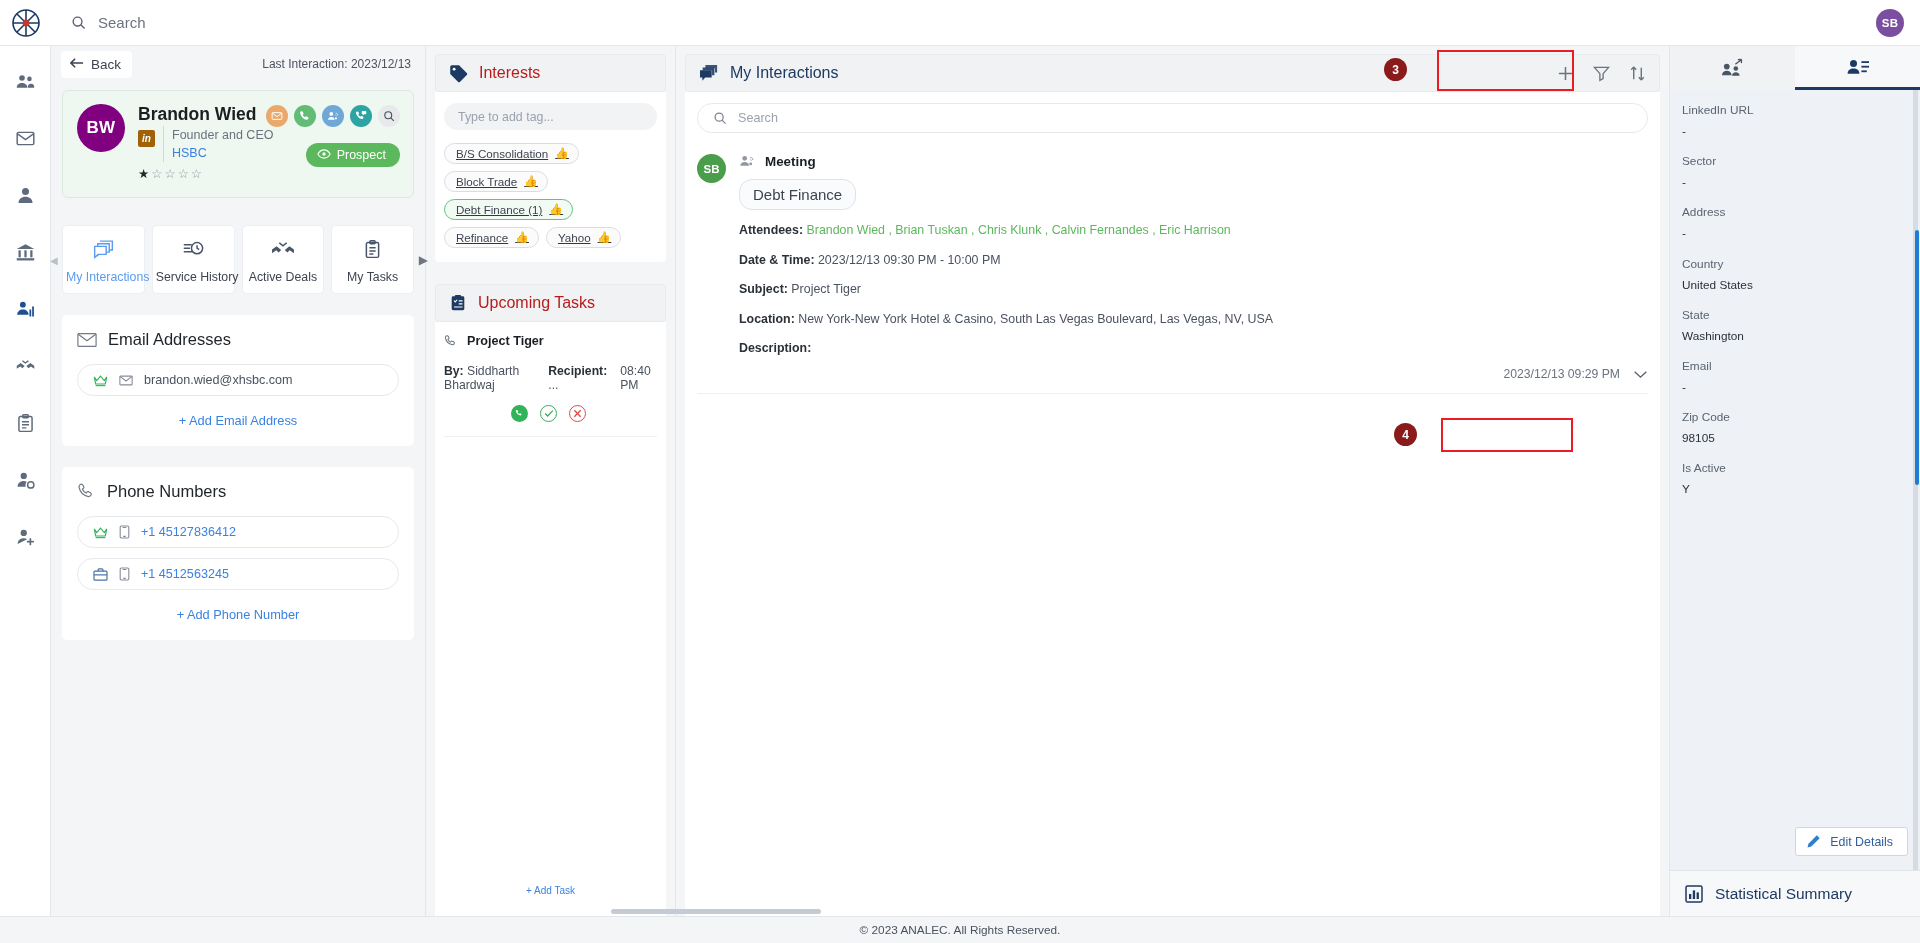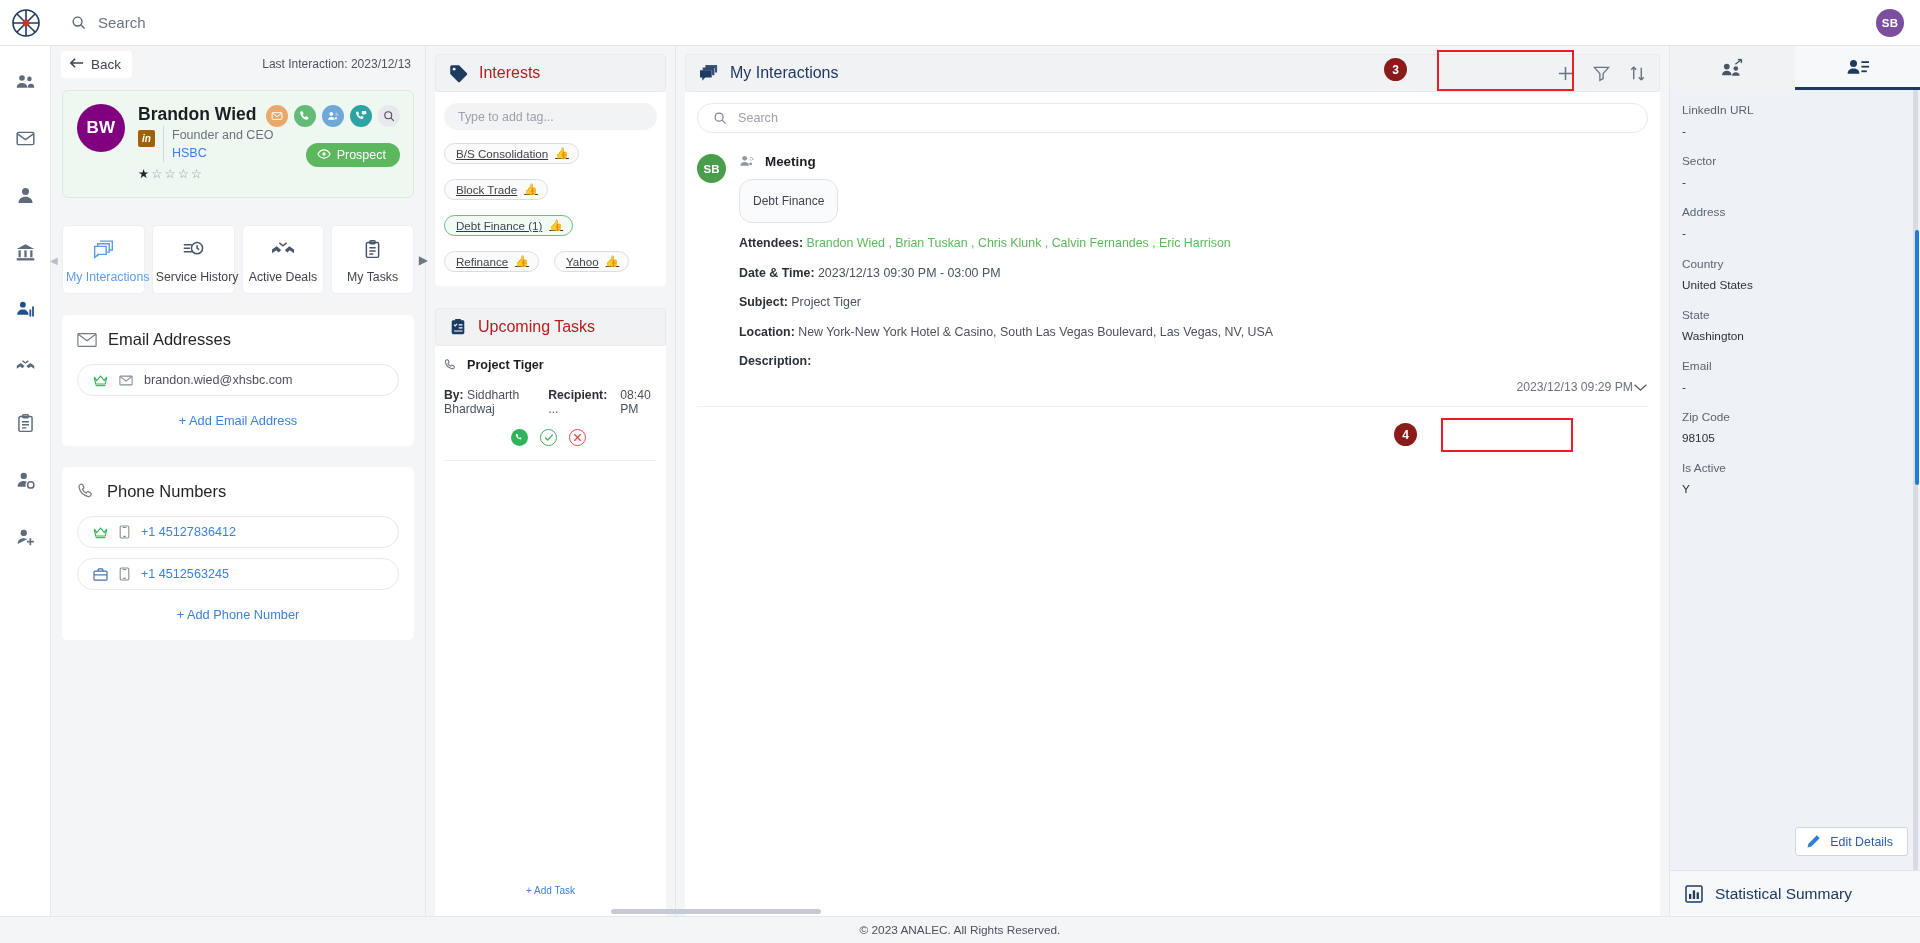--- a/index.html
+++ b/index.html
@@ -110,21 +110,21 @@
               margin:8px 9px 0 9px; height:38px; display:flex; align-items:center;
               gap:11px; padding:0 13px; }
   .sec-head .sh-ico { color:#1d3a63; display:flex; }
   .sec-head .sh-txt { font-size:16px; color:#b91c1c; }
   .sec-body { background:#fff; margin:0 9px; border-radius:0 0 4px 4px; flex:0 0 auto;
               padding:11px 9px 14px 9px;text-decoration:underline;}
   .tag-input { width:100%; height:27px; border-radius:14px; background:#f2f3f5; border:none;
                padding:0 14px; font-size:12.4px; color:#8e96a1; outline:none;
                font-family:"Liberation Sans", sans-serif; }
   .tag-input::placeholder { color:#9aa2ad; }
-  .tags { display:flex; flex-wrap:wrap; gap:15px; margin-top:13px; }
+  .tags { display:flex; flex-wrap:wrap; gap:7px; margin-top:13px; }
   .tag { border:1px solid #d9dde3; border-radius:13px; padding:3px 9px 3px 11px; font-size:11.6px;
          color:#3d4450; display:flex; align-items:center; gap:7px; background:#fbfbfc; cursor:pointer;}
   .tag.hot { border-color:#63c07f; background:#f1fbf3; }
   .tag .thumb { color:#5d6775; font-size:11px; }
   .tag.hot .thumb { color:#3faa5e; }
 
   .tasks-body { background:#fff; margin:0 9px 0 9px; flex:1; display:flex; flex-direction:column;
                 padding:12px 9px 14px 9px; }
   .task-title { display:flex; align-items:center; gap:9px; font-size:12.6px; color:#1b1f24;
                 font-weight:bold; }
@@ -159,25 +159,25 @@
   .interaction { display:flex; gap:13px; margin-top:21px; padding-bottom:12px;
                  border-bottom:1px solid #edeff2; position:relative;}
   .i-av { width:29px; height:29px; border-radius:50%; background:#4a9d4a; color:#fff;
           display:flex; align-items:center; justify-content:center; font-size:11.5px;
           font-weight:bold; flex:0 0 29px; }
   .i-main { flex:1; min-width:0; }
   .i-top { display:flex; align-items:center; gap:9px; }
   .i-type-ico { color:#8f98a3; display:flex; }
   .i-title { font-size:13.4px; font-weight:bold; color:#1b1f24; }
   .i-tag { display:inline-flex; border:1px solid #dfe3e8; background:#fafbfc; border-radius:13px;
-           padding:14px 13px; font-size:12px; color:#3d4450; margin:10px 0 0 0; }
+           padding:6px 13px; font-size:15px; color:#3d4450; margin:10px 0 0 0; }
   .i-line { font-size:12.4px; color:#4a5260; margin-top:11px; line-height:1.5; }
   .i-line b { color:#2b3138; font-weight:bold; }
   .i-line .green { color:#5cb85c; }
-  .i-foot { display:flex; align-items:center; justify-content:flex-end; margin-top:9px;
+  .i-foot { display:flex; align-items:center; justify-content:flex-end; gap:13px; margin-top:9px;
             font-size:12.2px; color:#6a7381; }
   .i-chev { cursor:pointer; display:flex; color:#555d69; }
 
   
   .col4 { width:250px; flex:0 0 250px; background:#eef1f5; display:flex; flex-direction:column;
           position:relative;}
   .c4-tabs { height:44px; background:#f1f2f4; display:flex; align-items:stretch; }
   .c4-tab { flex:1; display:flex; align-items:center; justify-content:center; cursor:pointer;
             color:#4a5663; position:relative; }
   .c4-tab.active { background:#f7f8f9; border-bottom:3px solid #1d3a63; color:#1d3a63; }
@@ -644,21 +644,21 @@
                 </span>
                 <span class="i-title">Meeting</span>
               </div>
               <div class="i-tag">Debt Finance</div>
               <div class="i-line">
                 <b>Attendees:</b>
                 <span class="green">Brandon Wied , Brian Tuskan , Chris Klunk , Calvin Fernandes , Eric Harrison</span>
               </div>
               <div class="i-line">
                 <b>Date &amp; Time:</b>
-                <span>2023/12/13 09:30 PM - 03:00 PM</span>
+                <span>2023/12/13 09:30 PM - 10:00 PM</span>
               </div>
               <div class="i-line">
                 <b>Subject:</b>
                 <span>Project Tiger</span>
               </div>
               <div class="i-line">
                 <b>Location:</b>
                 <span>New York-New York Hotel &amp; Casino, South Las Vegas Boulevard, Las Vegas, NV, USA</span>
               </div>
               <div class="i-line">

